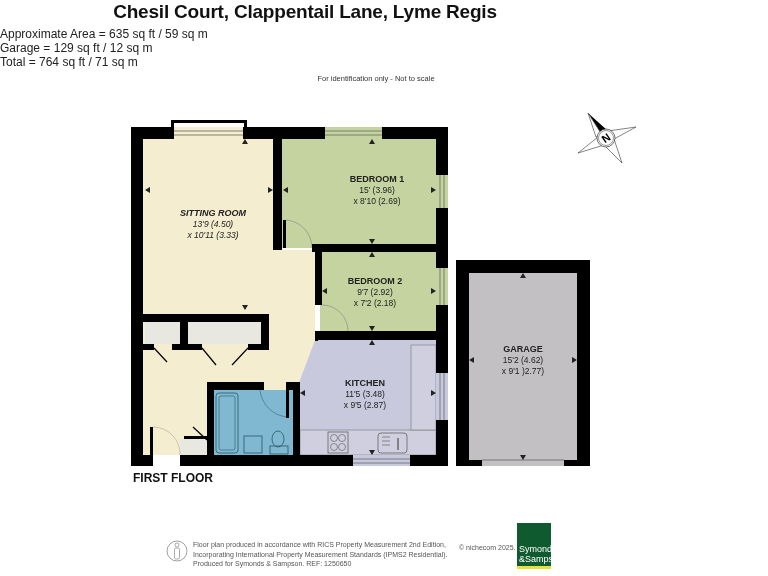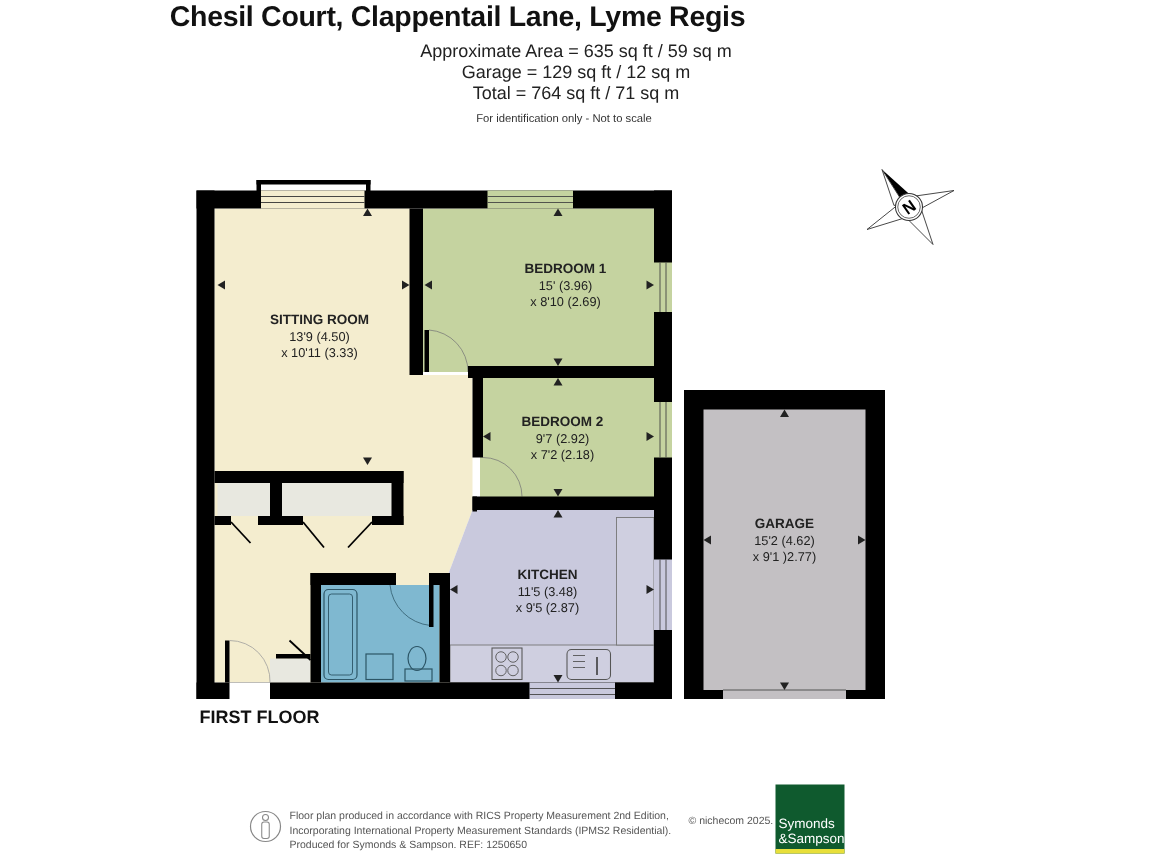--- a/index.html
+++ b/index.html
@@ -1,26 +1,26 @@
 <!DOCTYPE html>
 <html><head>
 <meta charset="utf-8">
 <style>
   html, body { margin:0; padding:0; background:#ffffff; }
   body { width:768px; height:576px; position:relative; overflow:hidden; font-family:"Liberation Sans", sans-serif; color:#111; }
   .title { position:absolute; left:0; width:610px; top:0; text-align:center; font-weight:bold; font-size:19px; line-height:24px; letter-spacing:-0.2px; }
-  .area { position:absolute; left:0; width:768px; text-align:center; font-size:12px; line-height:14px; color:#222; }
+  .area { position:absolute; left:0; width:768px; font-size:12px; line-height:14px; color:#222; }
   .disclaimer { position:absolute; left:0; width:752px; top:74px; text-align:center; font-size:7.5px; color:#333; }
   svg.plan { position:absolute; left:0; top:0; }
   .room-label { position:absolute; text-align:center; font-size:8.5px; line-height:11px; color:#222; }
   .room-label .name { font-weight:bold; font-size:9px; }
   .floor-label { position:absolute; left:133px; top:471px; font-weight:bold; font-size:12px; }
   .footer-text { position:absolute; left:193px; top:540px; font-size:7px; line-height:9.5px; color:#555; }
   .copyright { position:absolute; left:459px; top:544px; font-size:7px; color:#555; }
-  .logo { position:absolute; left:517px; top:523px; width:46px; height:46px; background:#0f5a2e; border-bottom:3px solid #e8df3a; box-sizing:border-box; color:#fff; font-size:9px; line-height:10px; padding:21px 0 0 2px; }
+  .logo { position:absolute; left:517px; top:523px; width:34px; height:46px; background:#0f5a2e; border-bottom:3px solid #e8df3a; box-sizing:border-box; color:#fff; font-size:9px; line-height:10px; padding:21px 0 0 2px; }
   .person-icon { position:absolute; left:166px; top:539px; }
   .compass { position:absolute; left:574px; top:105px; }
 </style>
 </head>
 <body>
 
 <div class="title">Chesil Court, Clappentail Lane, Lyme Regis</div>
 <div class="area" style="top:27px;">Approximate Area = 635 sq ft / 59 sq m</div>
 <div class="area" style="top:41px;">Garage = 129 sq ft / 12 sq m</div>
 <div class="area" style="top:55px;">Total = 764 sq ft / 71 sq m</div>
@@ -154,21 +154,21 @@
     <polygon points="372,455 369,450 375,450"></polygon>
     <polygon points="300,393 305,390 305,396"></polygon>
     <polygon points="436,393 431,390 431,396"></polygon>
     <polygon points="523,273 520,278 526,278"></polygon>
     <polygon points="523,460 520,455 526,455"></polygon>
     <polygon points="469,360 474,357 474,363"></polygon>
     <polygon points="577,360 572,357 572,363"></polygon>
   </g>
 </svg>
 
-<div class="room-label" style="left:158px; top:208px; width:110px;">
+<div class="room-label" style="left:158px; top:208px; width:110px;font-style:italic;">
   <div class="name">SITTING ROOM</div>
   <div>13'9 (4.50)</div>
   <div>x 10'11 (3.33)</div>
 </div>
 <div class="room-label" style="left:322px; top:174px; width:110px;">
   <div class="name">BEDROOM 1</div>
   <div>15' (3.96)</div>
   <div>x 8'10 (2.69)</div>
 </div>
 <div class="room-label" style="left:320px; top:276px; width:110px;">

